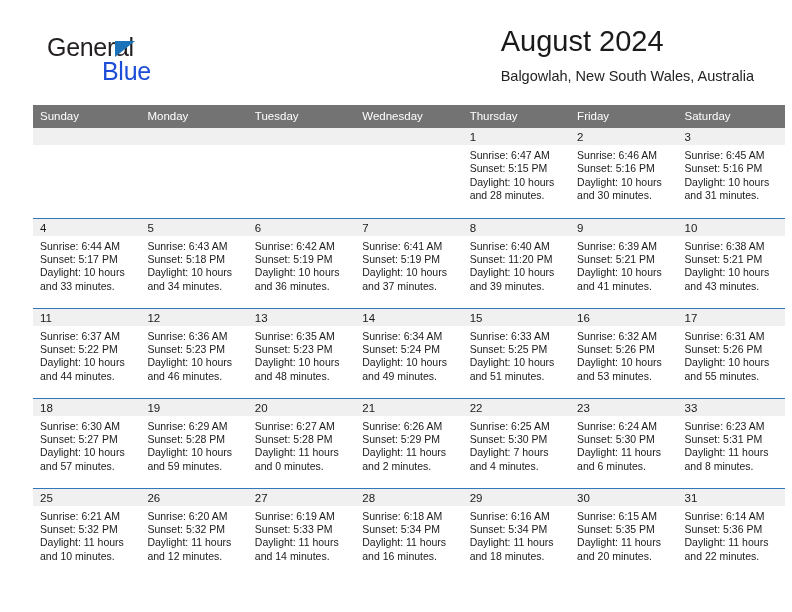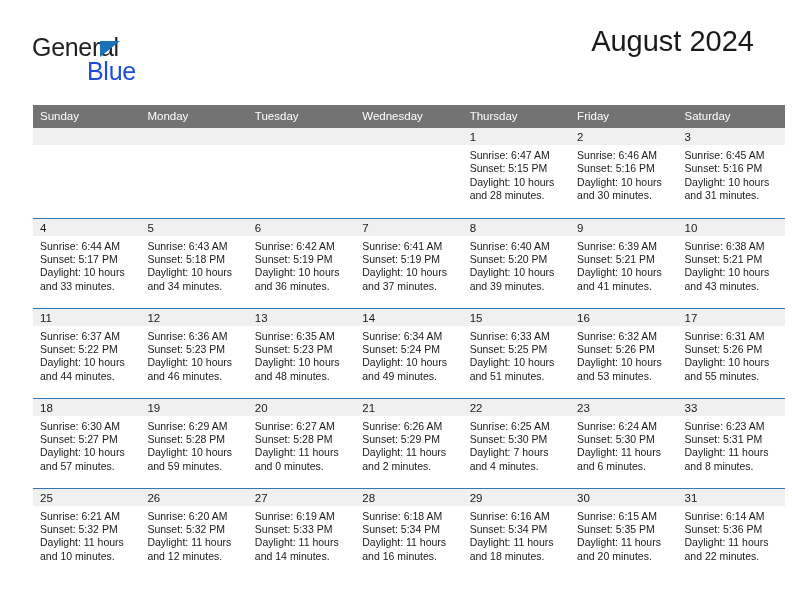--- a/index.html
+++ b/index.html
@@ -13,21 +13,21 @@
   .page { position:relative; width:792px; height:612px; }
 
   
   .header {
     position:absolute;
     left:0; top:0;
     width:792px; height:100px;
   }
   .logo {
     position:absolute;
-    left:32px; top:33px;
+    left:47px; top:33px;
     width:180px; height:52px;
   }
   .logo-general {
     position:absolute;
     left:0; top:0;
     font-size:25px;
     letter-spacing:-0.3px;
     color:#231f20;
     font-family:"Liberation Sans", sans-serif;
   }
@@ -122,20 +122,21 @@
   <div class="header">
 
     <div class="logo">
       <span class="logo-general">General</span>
       <span class="logo-triangle"></span>
       <span class="logo-blue">Blue</span>
     </div>
 
     <div class="title-block">
       <div class="cal-title">August 2024</div>
+      <div class="cal-subtitle">Balgowlah, New South Wales, Australia</div>
     </div>
 
   </div>
 
   <table class="calendar">
     <thead>
       <tr>
         <th>Sunday</th>
         <th>Monday</th>
         <th>Tuesday</th>
@@ -214,21 +215,21 @@
             <div class="cell-body">
               <div>Sunrise: 6:41 AM</div>
               <div>Sunset: 5:19 PM</div>
               <div class="wrap">Daylight: 10 hours and 37 minutes.</div>
             </div>
           </td>
           <td>
             <div class="daynum-band">8</div>
             <div class="cell-body">
               <div>Sunrise: 6:40 AM</div>
-              <div>Sunset: 5:20 PM</div>
+              <div>Sunset: 11:20 PM</div>
               <div class="wrap">Daylight: 10 hours and 39 minutes.</div>
             </div>
           </td>
           <td>
             <div class="daynum-band">9</div>
             <div class="cell-body">
               <div>Sunrise: 6:39 AM</div>
               <div>Sunset: 5:21 PM</div>
               <div class="wrap">Daylight: 10 hours and 41 minutes.</div>
             </div>

